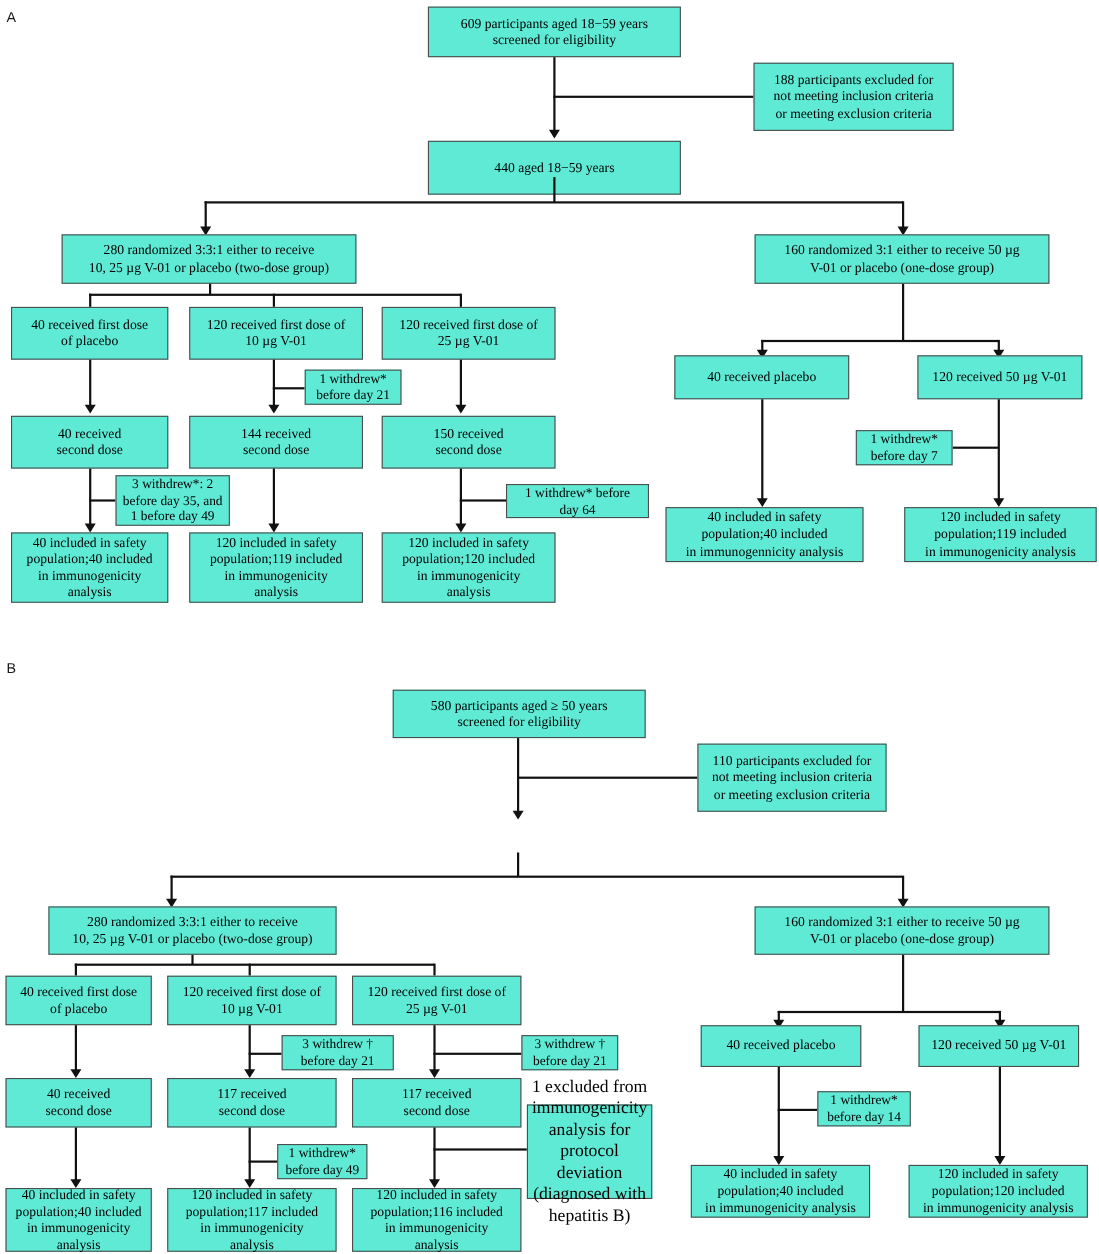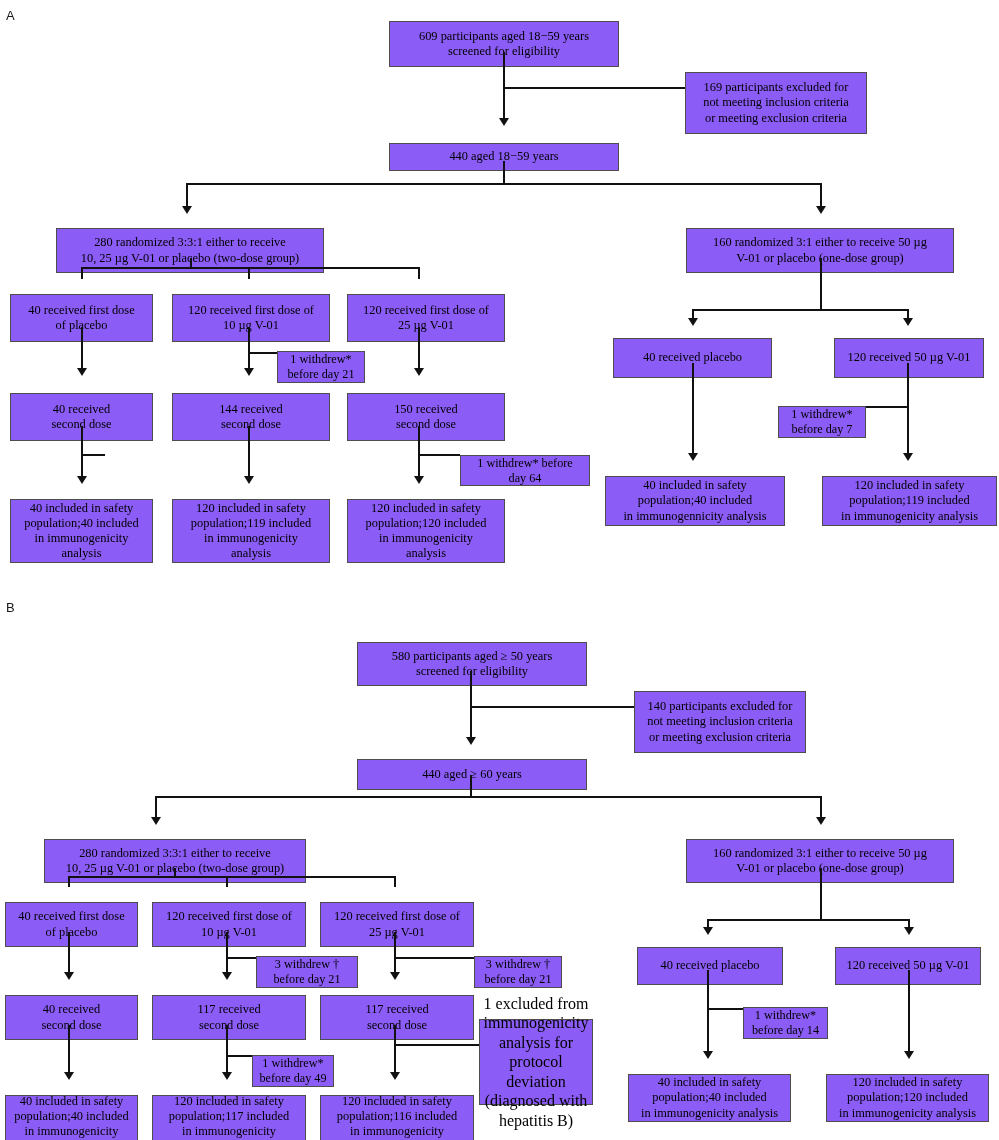--- a/index.html
+++ b/index.html
@@ -22,30 +22,29 @@
     font-family: "Liberation Sans", "DejaVu Sans", sans-serif;
     font-size: 13px;
     font-weight: 400;
     color: #1a1a1a;
     letter-spacing: 0;
   }
   .box {
     position: absolute;
     box-sizing: border-box;
     border: 1px solid #4d4d4d;
-    background: #8b5cf6;
+    background: #5eead4;
     display: flex;
     align-items: center;
     justify-content: center;
     text-align: center;
     font-size: 12.4px;
     line-height: 1.22;
     padding: 2px 3px;
     color: #000000;
-    margin-top: 15px;
   }
   .box span.txt {
     display: block;
     width: 100%;
     white-space: pre-line;
   }
   .box.small {
     font-size: 12.2px;
   }
   
@@ -79,26 +78,26 @@
     <span class="txt">609 participants aged  18−59 years
 screened  for eligibility</span>
   </div>
 
   <div class="vline" style="left:503px; top:52px; height:72px;"></div>
   <div class="arrow-down" style="left:499px; top:118px;"></div>
 
   <div class="hline" style="left:503px; top:87px; width:182px;"></div>
 
   <div class="box" style="left:685px; top:57px; width:182px; height:62px;">
-    <span class="txt">169 participants excluded for
+    <span class="txt">188 participants excluded for
 not meeting inclusion criteria
 or  meeting exclusion criteria</span>
   </div>
 
-  <div class="box" style="left:389px; top:128px; width:230px; height:28px;">
+  <div class="box" style="left:389px; top:128px; width:230px; height:49px;">
     <span class="txt">440 aged 18−59 years</span>
   </div>
 
   <div class="vline" style="left:503px; top:161px; height:23px;"></div>
   <div class="hline" style="left:186px; top:183px; width:635px;"></div>
   <div class="vline" style="left:186px; top:183px; height:29px;"></div>
   <div class="arrow-down" style="left:182px; top:206px;"></div>
   <div class="vline" style="left:820px; top:183px; height:29px;"></div>
   <div class="arrow-down" style="left:816px; top:206px;"></div>
 
@@ -154,20 +153,25 @@
 second dose</span>
   </div>
   <div class="box" style="left:347px; top:378px; width:158px; height:48px;">
     <span class="txt">150 received
 second dose</span>
   </div>
 
   <div class="vline" style="left:81px; top:426px; height:56px;"></div>
   <div class="arrow-down" style="left:77px; top:476px;"></div>
   <div class="hline" style="left:81px; top:454px; width:24px;"></div>
+  <div class="box small" style="left:105px; top:432px; width:104px; height:46px;">
+    <span class="txt">3 withdrew*: 2
+before day 35, and
+1 before day 49</span>
+  </div>
 
   <div class="vline" style="left:248px; top:426px; height:56px;"></div>
   <div class="arrow-down" style="left:244px; top:476px;"></div>
 
   <div class="vline" style="left:418px; top:426px; height:56px;"></div>
   <div class="arrow-down" style="left:414px; top:476px;"></div>
   <div class="hline" style="left:418px; top:454px; width:42px;"></div>
   <div class="box small" style="left:460px; top:440px; width:130px; height:31px;">
     <span class="txt">1 withdrew* before
 day 64</span>
@@ -234,28 +238,25 @@
     <span class="txt">580 participants aged  ≥ 50 years
 screened  for eligibility</span>
   </div>
 
   <div class="vline" style="left:470px; top:671px; height:71px;"></div>
   <div class="arrow-down" style="left:466px; top:737px;"></div>
 
   <div class="hline" style="left:470px; top:706px; width:164px;"></div>
 
   <div class="box" style="left:634px; top:676px; width:172px; height:62px;">
-    <span class="txt">140 participants excluded for
+    <span class="txt">110 participants excluded for
 not meeting inclusion criteria
 or  meeting exclusion criteria</span>
   </div>
 
-  <div class="box" style="left:357px; top:744px; width:230px; height:31px;">
-    <span class="txt">440 aged ≥ 60 years</span>
-  </div>
 
   <div class="vline" style="left:470px; top:775px; height:22px;"></div>
   <div class="hline" style="left:155px; top:796px; width:665px;"></div>
   <div class="vline" style="left:155px; top:796px; height:27px;"></div>
   <div class="arrow-down" style="left:151px; top:817px;"></div>
   <div class="vline" style="left:820px; top:796px; height:27px;"></div>
   <div class="arrow-down" style="left:816px; top:817px;"></div>
 
   <div class="box" style="left:44px; top:824px; width:262px; height:44px;">
     <span class="txt">280 randomized 3:3:1 either to receive

